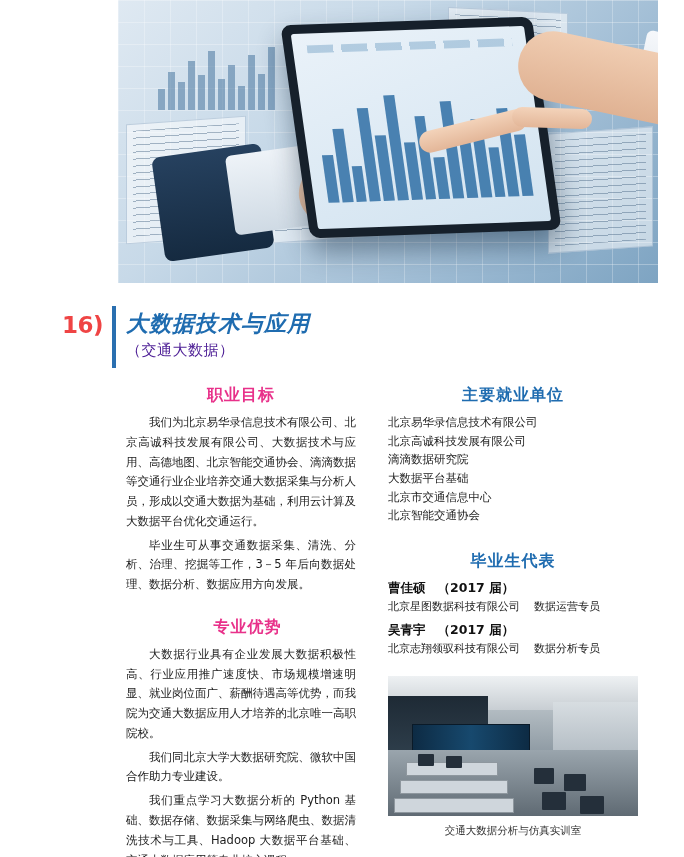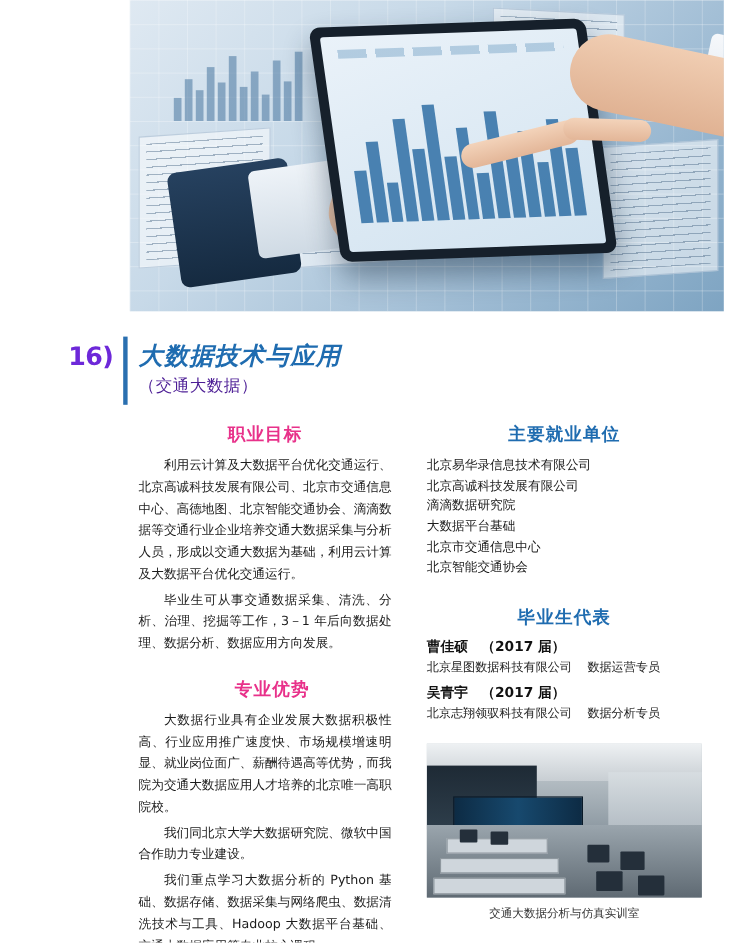--- a/index.html
+++ b/index.html
@@ -154,21 +154,21 @@
   .f1 { left: 300px; top: 120px; width: 110px; height: 22px; transform: rotate(-14deg); }
   .f2 { left: 394px; top: 108px; width: 80px; height: 20px; transform: rotate(2deg); }
 
   
   .number {
     position: absolute;
     left: 62px;
     top: 312px;
     font-size: 23px;
     font-weight: bold;
-    color: #6d28d9;
+    color: #ef4444;
     letter-spacing: -.5px;
   }
   .title-rule {
     position: absolute;
     left: 112px;
     top: 306px;
     width: 4px;
     height: 62px;
     background: #2a6fb0;
   }
@@ -368,22 +368,22 @@
     <div class="finger f2"></div>
   </div>
 
   <div class="number">16)</div>
   <div class="title-rule"></div>
   <div class="main-title">大数据技术与应用</div>
   <div class="sub-title">（交通大数据）</div>
 
   <div class="col-left">
     <h2 class="h2">职业目标</h2>
-    <p class="para">利用云计算及大数据平台优化交通运行、北京高诚科技发展有限公司、北京市交通信息中心、高德地图、北京智能交通协会、滴滴数据等交通行业企业培养交通大数据采集与分析人员，形成以交通大数据为基础，利用云计算及大数据平台优化交通运行。</p>
-    <p class="para">毕业生可从事交通数据采集、清洗、分析、治理、挖掘等工作，3－1 年后向数据处理、数据分析、数据应用方向发展。</p>
+    <p class="para">我们为北京易华录信息技术有限公司、北京高诚科技发展有限公司、大数据技术与应用、高德地图、北京智能交通协会、滴滴数据等交通行业企业培养交通大数据采集与分析人员，形成以交通大数据为基础，利用云计算及大数据平台优化交通运行。</p>
+    <p class="para">毕业生可从事交通数据采集、清洗、分析、治理、挖掘等工作，3－5 年后向数据处理、数据分析、数据应用方向发展。</p>
 
     <h2 class="h2 mt">专业优势</h2>
     <p class="para">大数据行业具有企业发展大数据积极性高、行业应用推广速度快、市场规模增速明显、就业岗位面广、薪酬待遇高等优势，而我院为交通大数据应用人才培养的北京唯一高职院校。</p>
     <p class="para">我们同北京大学大数据研究院、微软中国合作助力专业建设。</p>
     <p class="para">我们重点学习大数据分析的 Python 基础、数据存储、数据采集与网络爬虫、数据清洗技术与工具、Hadoop 大数据平台基础、交通大数据应用等专业核心课程。</p>
   </div>
 
   <div class="col-right">
     <h2 class="h2 blue">主要就业单位</h2>
     <div class="plain-line">北京易华录信息技术有限公司</div>

